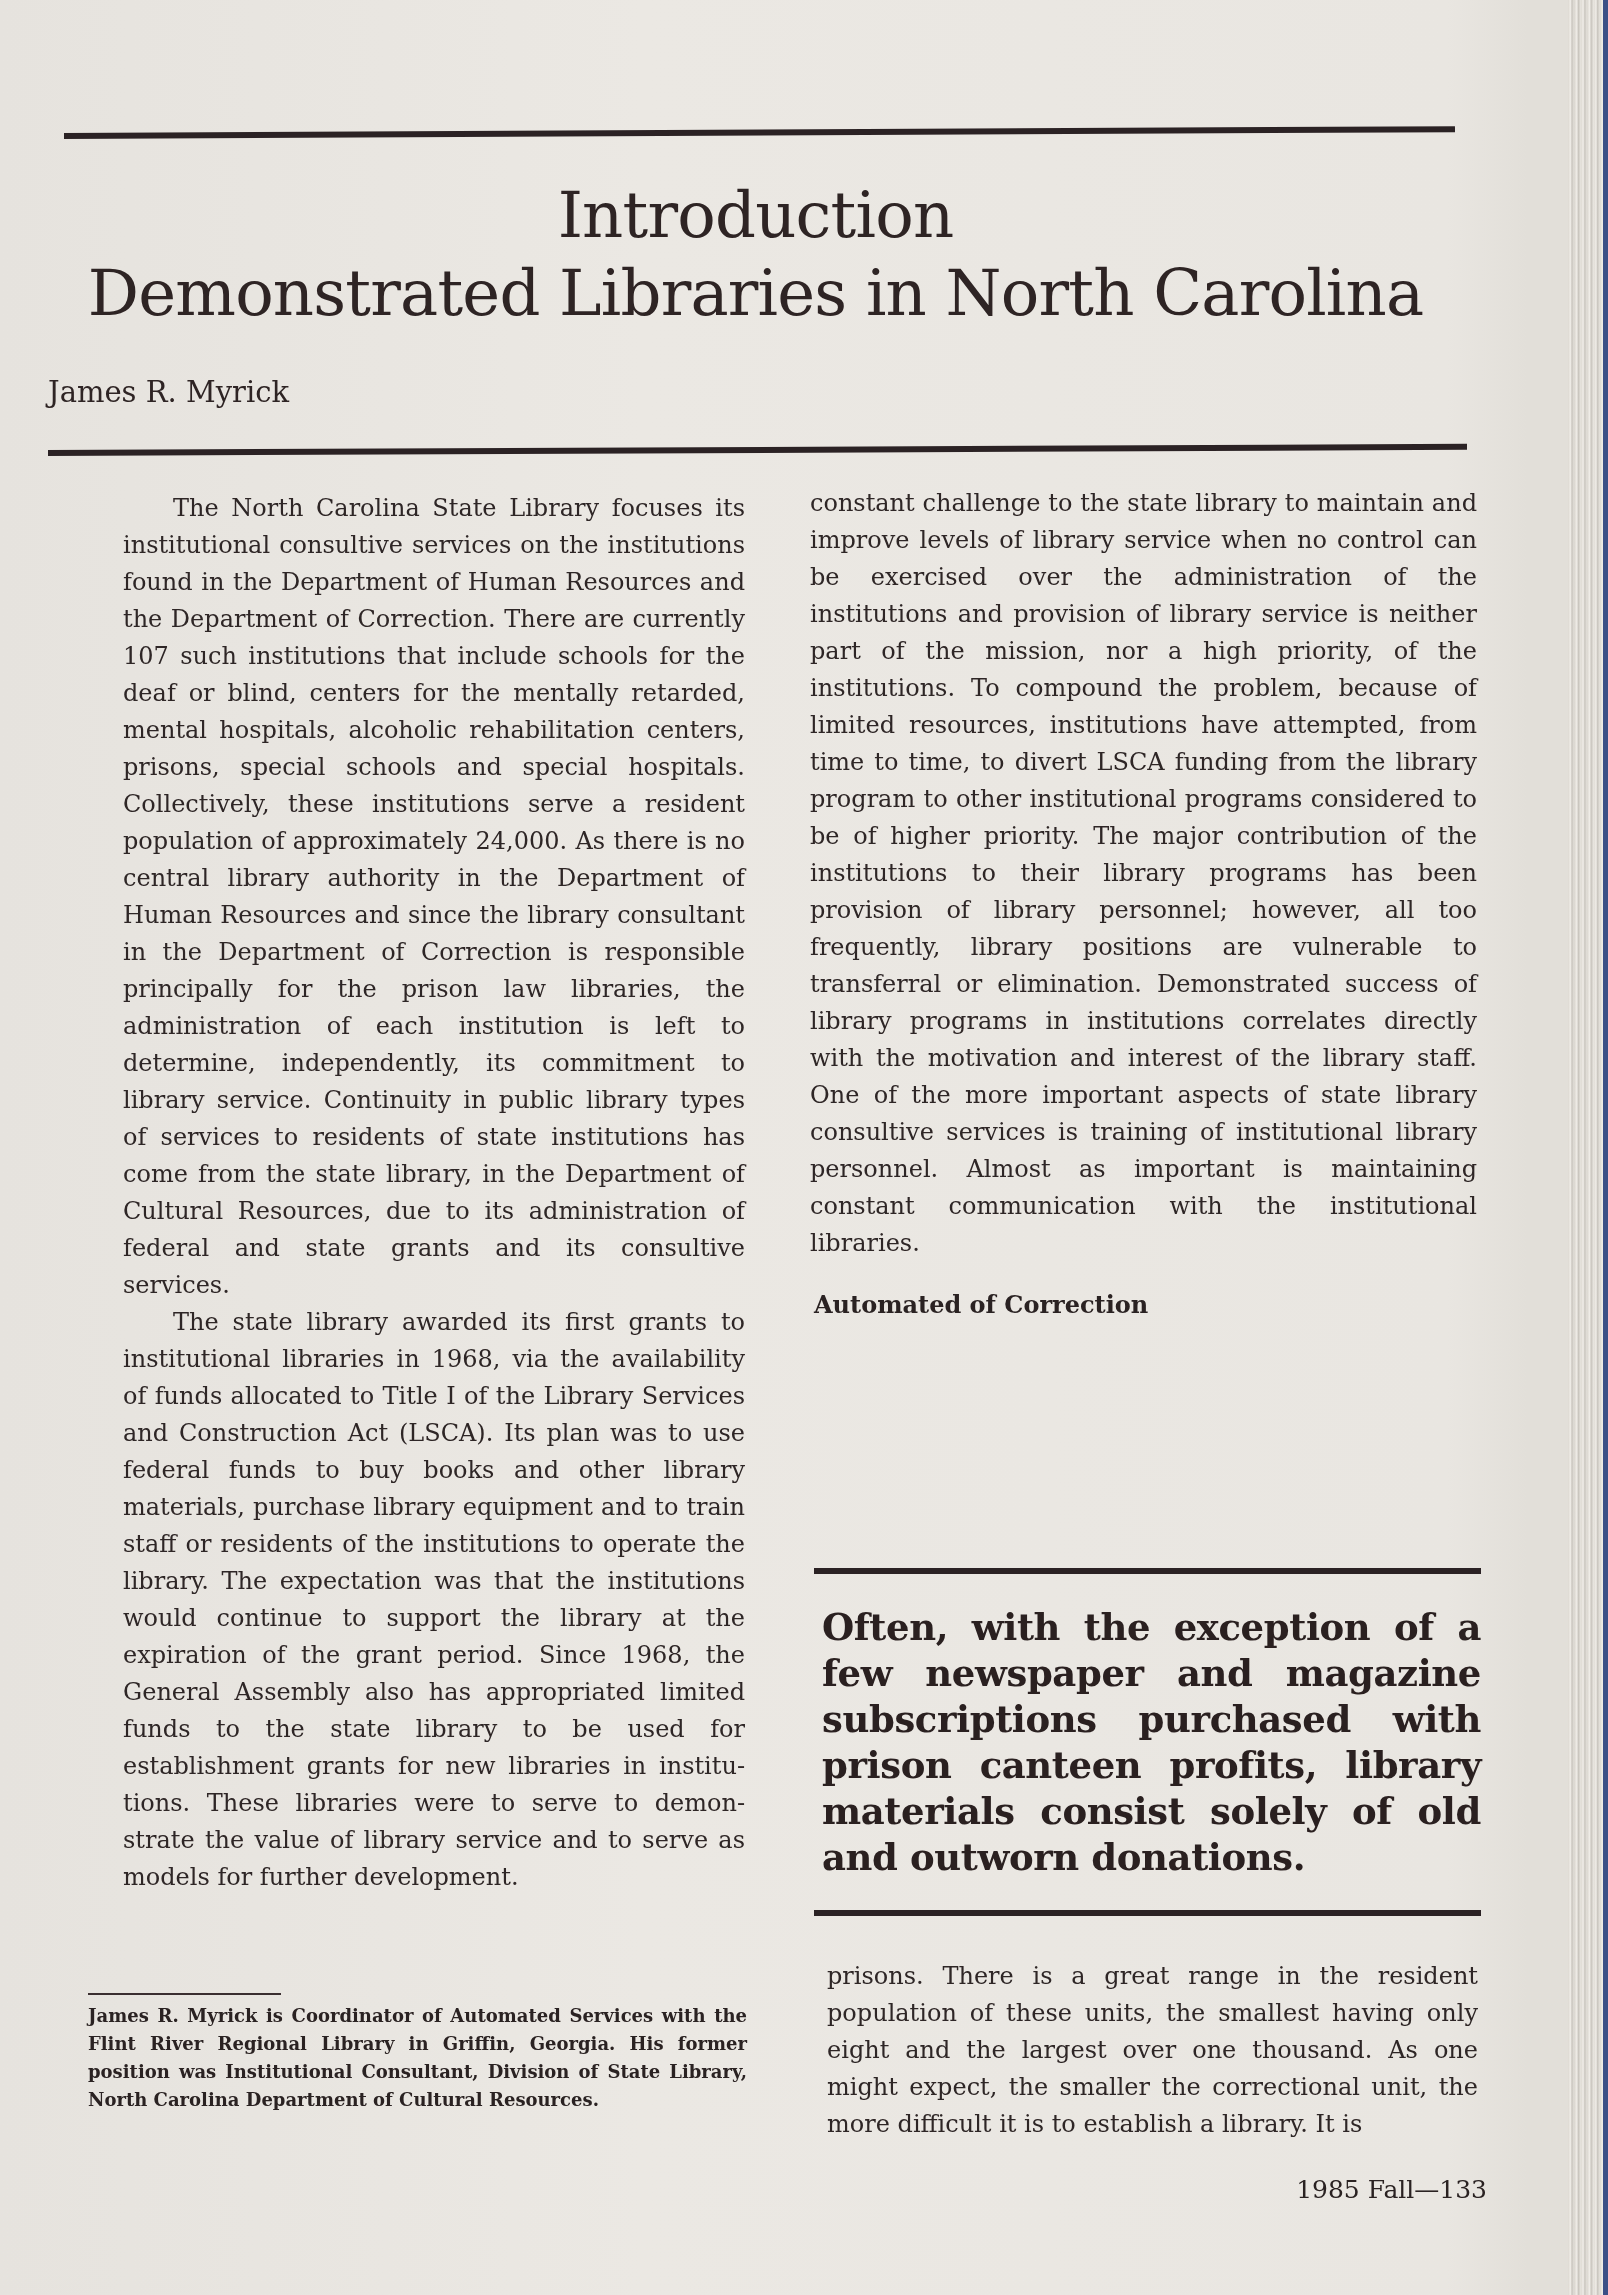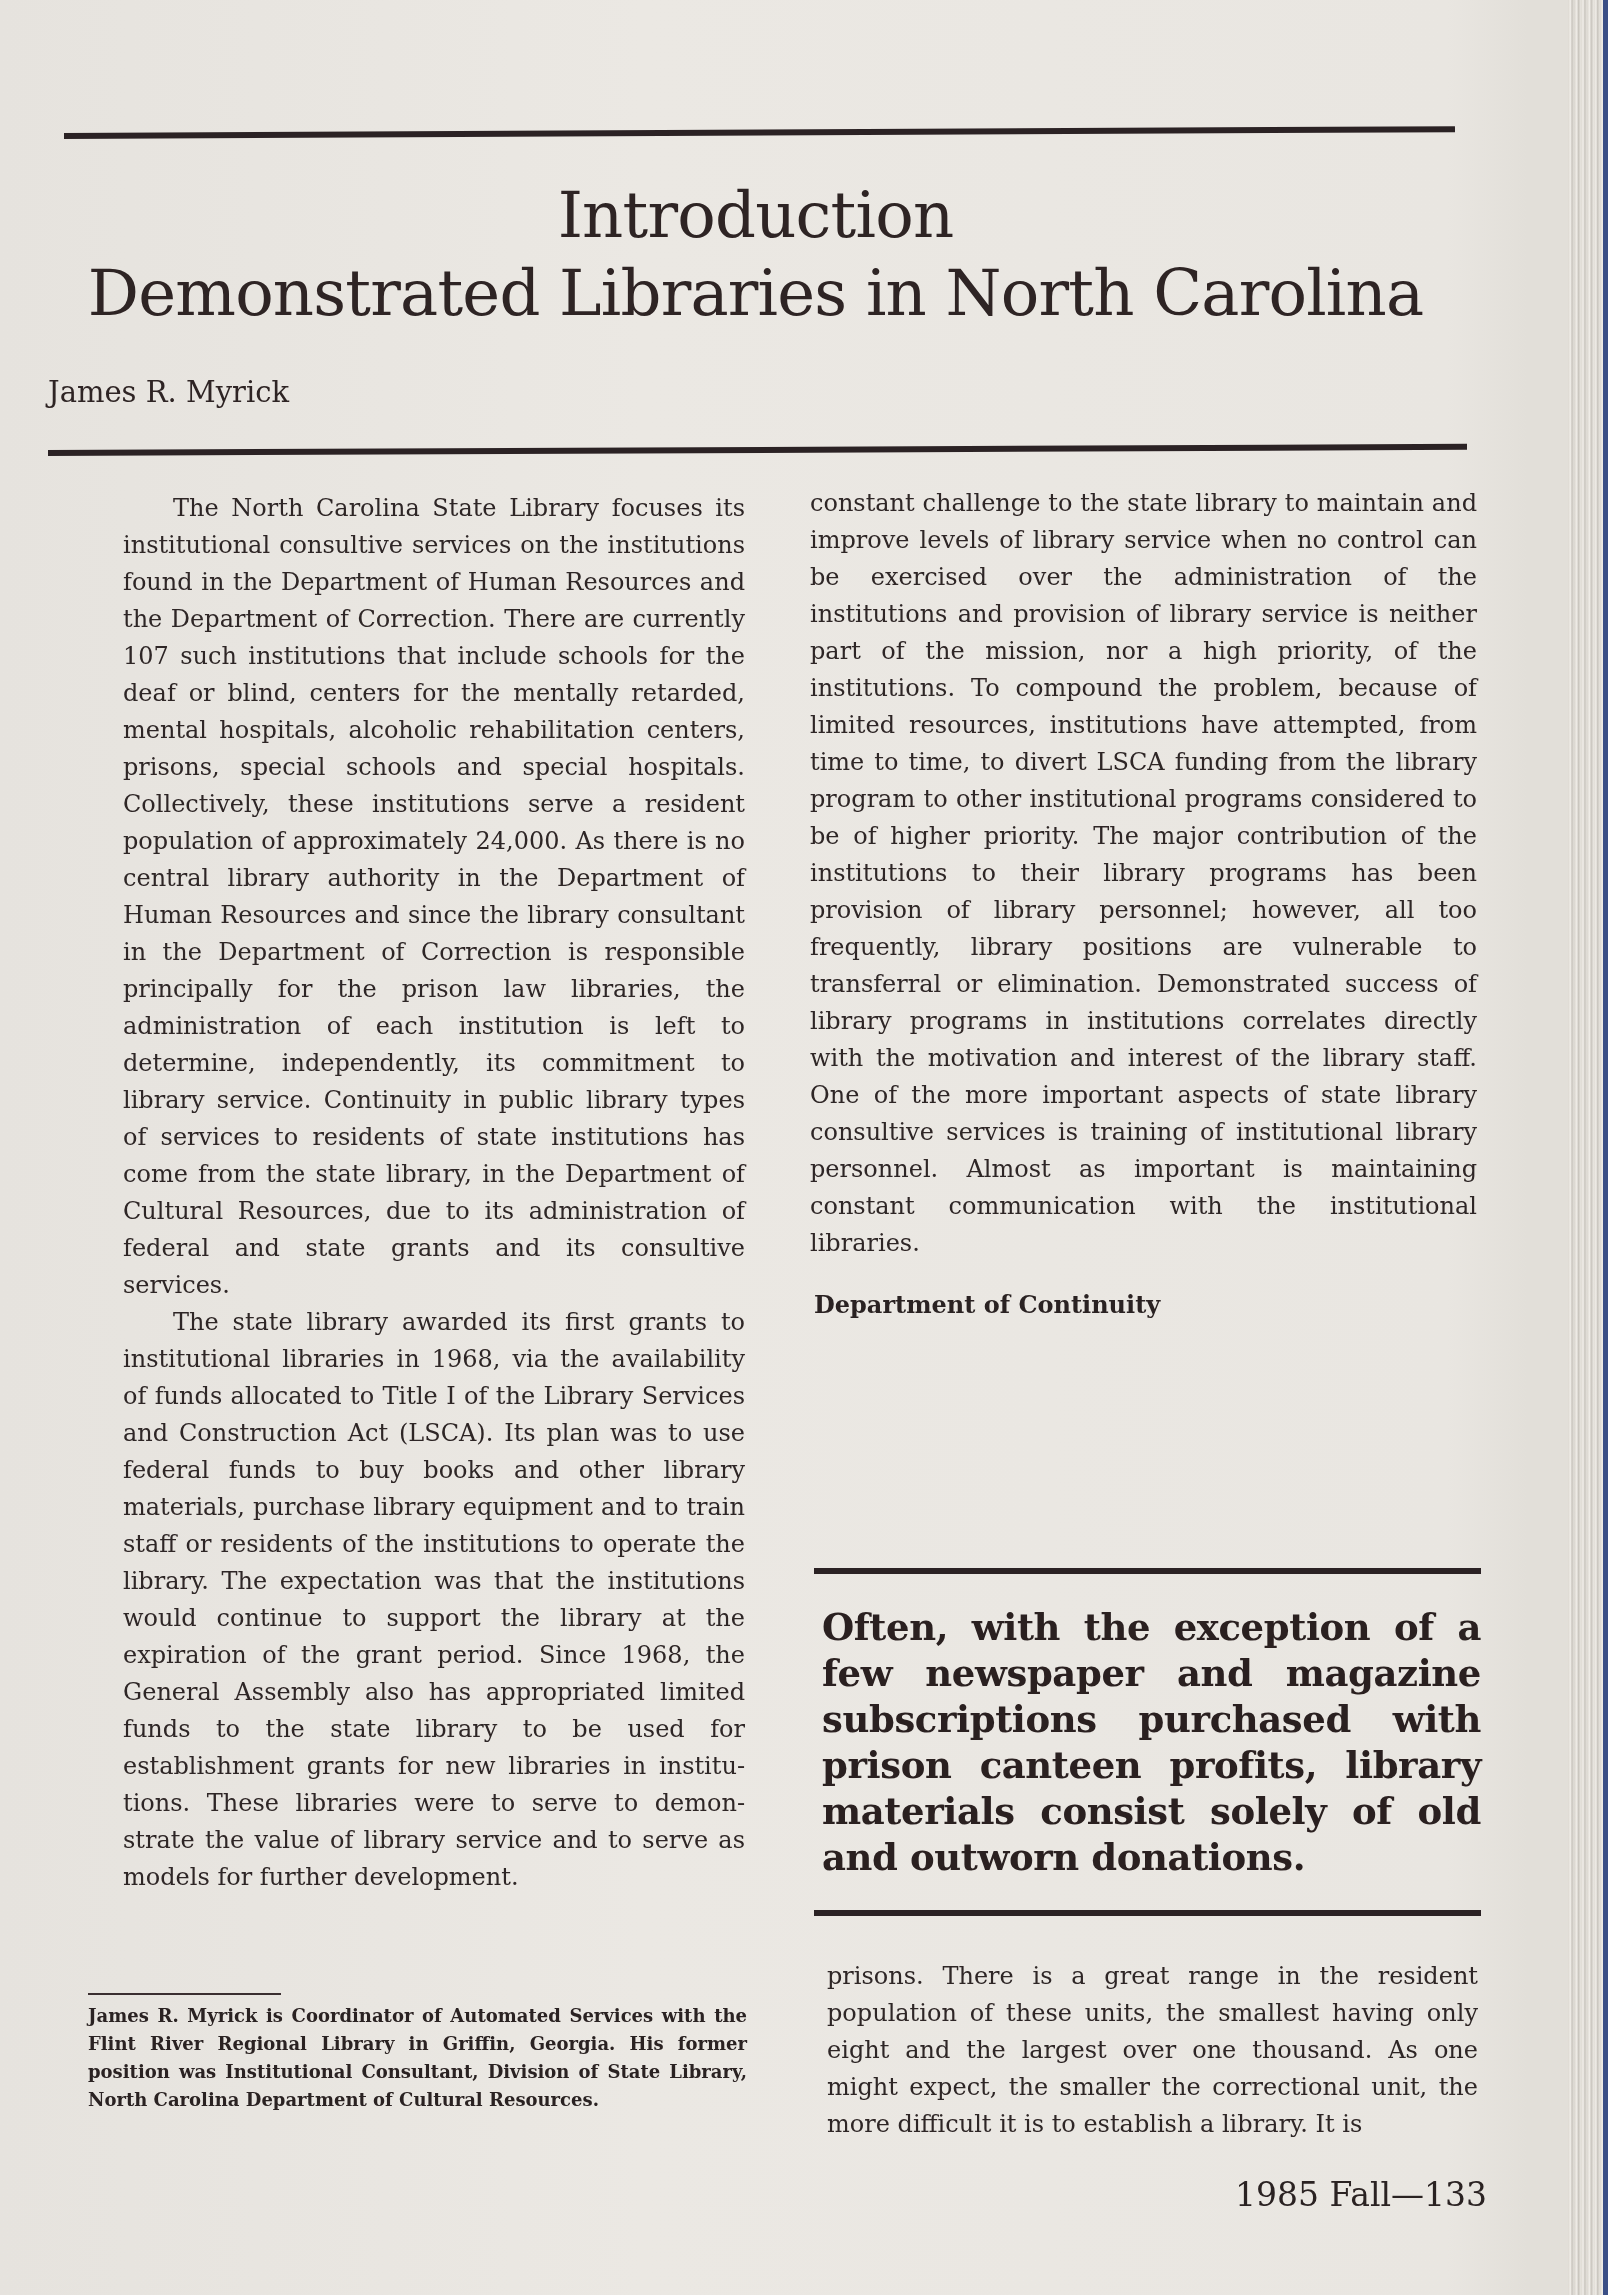--- a/index.html
+++ b/index.html
@@ -60,21 +60,21 @@
       font-size: 37px; line-height: 46px; font-weight: bold; text-align: justify;
       color: #2a2020; letter-spacing: -0.4px;
     }
 
     .fn-rule { position: absolute; left: 88px; top: 1993px; width: 193px; height: 1.6px; background: #3a2e30; }
     .footnote {
       position: absolute; left: 88px; top: 2002px; width: 659px;
       font-size: 18px; line-height: 28px; font-weight: bold; text-align: justify; color: #2a2222;
     }
     .folio {
-      position: absolute; right: 121px; top: 2175px; font-size: 33px; color: #2a2222;
+      position: absolute; right: 121px; top: 2175px; font-size: 25px; color: #2a2222;
     }
   </style>
 </head>
 <body>
 
 <div class="page">
   <div class="page-edge"></div>
 
   <div class="rule rule-top"></div>
   <h1 class="title title-1">Introduction</h1>
@@ -87,21 +87,21 @@
     <p class="indent">The state library awarded its first grants to institutional libraries in 1968, via the availability of funds allocated to Title I of the Library Services and Construction Act (LSCA). Its plan was to use federal funds to buy books and other library materials, purchase library equipment and to train staff or residents of the institutions to operate the library. The expectation was that the institutions would continue to support the library at the expiration of the grant period. Since 1968, the General Assembly also has appropriated limited funds to the state library to be used for establishment grants for new libraries in institu­tions. These libraries were to serve to demon­strate the value of library service and to serve as models for further development.</p>
   </div>
 
   <div class="fn-rule"></div>
   <div class="footnote">James R. Myrick is Coordinator of Automated Services with the Flint River Regional Library in Griffin, Georgia. His former position was Institutional Consultant, Division of State Library, North Carolina Department of Cultural Resources.</div>
 
   <div class="col col-right-a">
     <p>constant challenge to the state library to main­tain and improve levels of library service when no control can be exercised over the administration of the institutions and provision of library service is neither part of the mission, nor a high priority, of the institutions. To compound the problem, because of limited resources, institutions have attempted, from time to time, to divert LSCA funding from the library program to other institutional programs considered to be of higher priority. The major contribution of the institu­tions to their library programs has been provision of library personnel; however, all too frequently, library positions are vulnerable to transferral or elimination. Demonstrated success of library programs in institutions correlates directly with the motivation and interest of the library staff. One of the more important aspects of state library consultive services is training of institutional library personnel. Almost as important is main­taining constant communication with the institu­tional libraries.</p>
   </div>
 
-  <div class="subhead">Department of Continuity</div>
+  <div class="subhead">Automated of Correction</div>
 
 
   <div class="rule pull-rule-a"></div>
   <div class="pullquote">Often, with the exception of a few newspaper and magazine subscriptions purchased with prison canteen profits, library materials consist solely of old and outworn donations.</div>
   <div class="rule pull-rule-b"></div>
 
   <div class="col col-right-c">
     <p>prisons. There is a great range in the resident population of these units, the smallest having only eight and the largest over one thousand. As one might expect, the smaller the correctional unit, the more difficult it is to establish a library. It is</p>
   </div>
 

